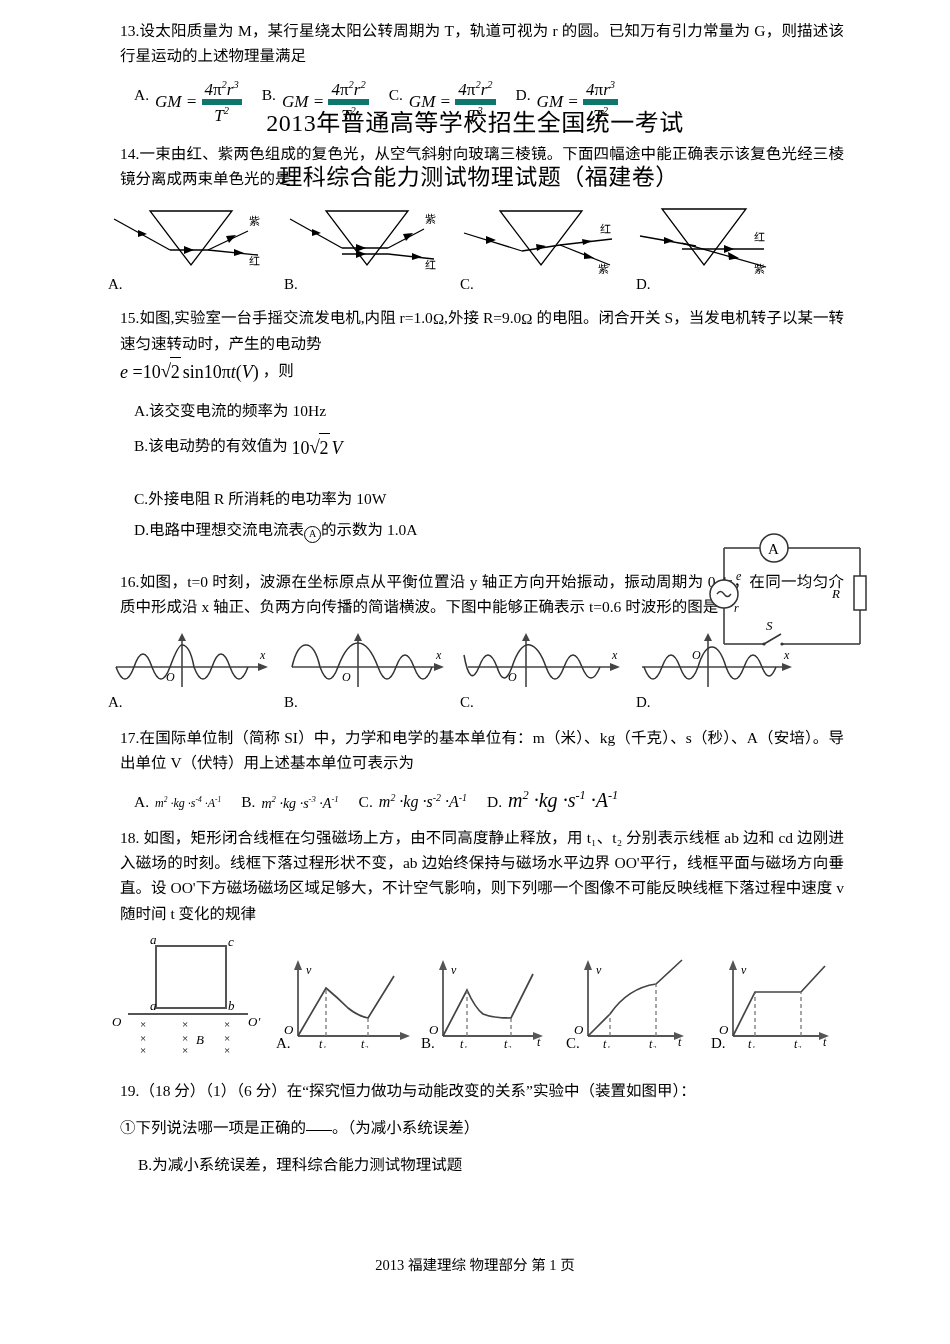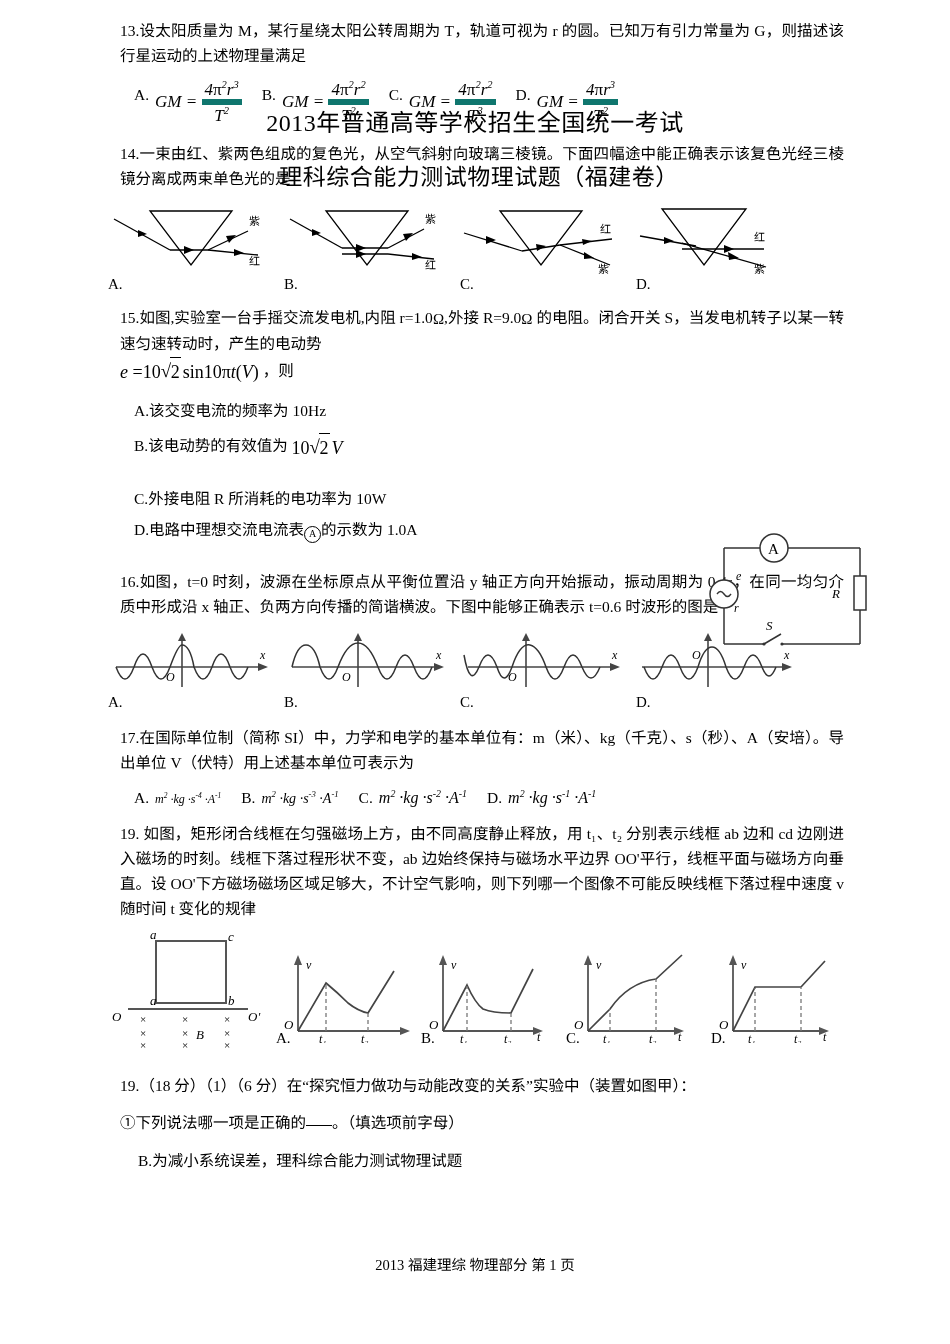--- a/index.html
+++ b/index.html
@@ -394,28 +394,28 @@
         <span class="math" style="font-size:14px;text-align:right;">
           m<sup class="e">2</sup> ·<span>kg</span> ·s<sup class="e">-3</sup> ·A<sup class="e">-1</sup>
         </span>
         <span class="gap"></span>
         <span class="lbl" style="padding-top:0;align-self:flex-end;">C.</span>
         <span class="math" style="font-size:16px;">
           m<sup class="e">2</sup> ·<span>kg</span> ·s<sup class="e">-2</sup> ·A<sup class="e">-1</sup>
         </span>
         <span class="gap"></span>
         <span class="lbl" style="padding-top:0;align-self:flex-end;">D.</span>
-        <span class="math" style="font-size:16px;">
+        <span class="math" style="font-size:20px;">
           m<sup class="e">2</sup> ·<span>kg</span> ·s<sup class="e">-1</sup> ·A<sup class="e">-1</sup>
         </span>
       </div>
     </div>
 
     <div class="q-block" style="margin-top:14px;">
-      <p class="qtext">19. 如图，矩形闭合线框在匀强磁场上方，由不同高度静止释放，用 t₁、t₂ 分别表示线框 ab 边和 cd 边刚进入磁场的时刻。线框下落过程形状不变，ab 边始终保持与磁场水平边界 OO'平行，线框平面与磁场方向垂直。设 OO'下方磁场磁场区域足够大，不计空气影响，则下列哪一个图像不可能反映线框下落过程中速度 v 随时间 t 变化的规律</p>
+      <p class="qtext">18. 如图，矩形闭合线框在匀强磁场上方，由不同高度静止释放，用 t₁、t₂ 分别表示线框 ab 边和 cd 边刚进入磁场的时刻。线框下落过程形状不变，ab 边始终保持与磁场水平边界 OO'平行，线框平面与磁场方向垂直。设 OO'下方磁场磁场区域足够大，不计空气影响，则下列哪一个图像不可能反映线框下落过程中速度 v 随时间 t 变化的规律</p>
 
       <div class="figrow" style="margin-top:4px;align-items:flex-start;">
 
         <div class="figcell" style="width:168px;">
           <svg width="160" height="116" viewBox="0 0 160 116">
             <rect x="48" y="8" width="70" height="62" fill="none" stroke="#555" stroke-width="2"></rect>
             <line x1="20" y1="76" x2="140" y2="76" stroke="#555" stroke-width="1.8"></line>
             <text x="42" y="6" font-size="13" font-style="italic" font-family="'Liberation Serif',serif">d</text>
             <text x="120" y="8" font-size="13" font-style="italic" font-family="'Liberation Serif',serif">c</text>
             <text x="42" y="72" font-size="13" font-style="italic" font-family="'Liberation Serif',serif">a</text>
@@ -504,21 +504,21 @@
             <text x="112" y="94" font-size="12" font-style="italic" font-family="'Liberation Serif',serif">t</text>
           </svg>
           <span class="figlabel" style="position:relative;top:-14px;">D.</span>
         </div>
       </div>
     </div>
 
     <div class="q-block" style="margin-top:12px;">
       <p class="qtext">19.（18 分）（1）（6 分）在“探究恒力做功与动能改变的关系”实验中（装置如图甲）：</p>
       <p class="qtext">
-        <span>①下列说法哪一项是正确的</span><span class="blank-line"></span><span>。（填选项前字母）</span>
+        <span>①下列说法哪一项是正确的</span><span class="blank-line"></span><span>。（为减小系统误差）</span>
       </p>
       <p class="qtext indent-1">B.为减小系统误差，理科综合能力测试物理试题</p>
     </div>
 
   </div>
 
   <div class="circuit-wrap">
     <svg width="232" height="136" viewBox="0 0 232 136">
 
       <line x1="42" y1="20" x2="78" y2="20" stroke="#333" stroke-width="1.5"></line>

